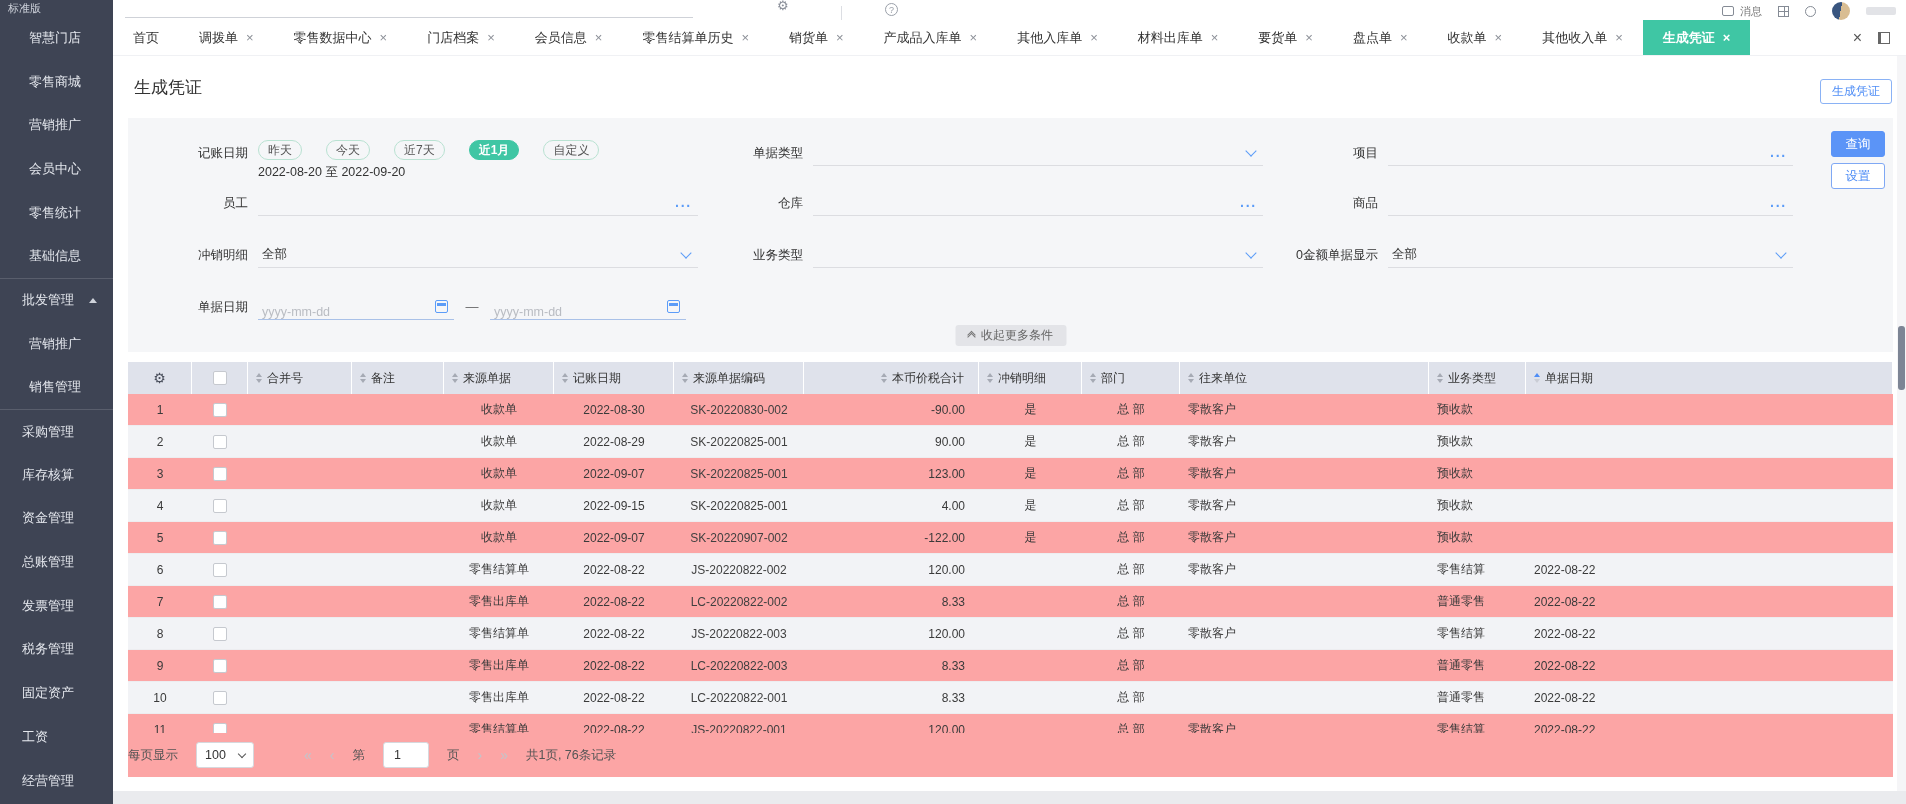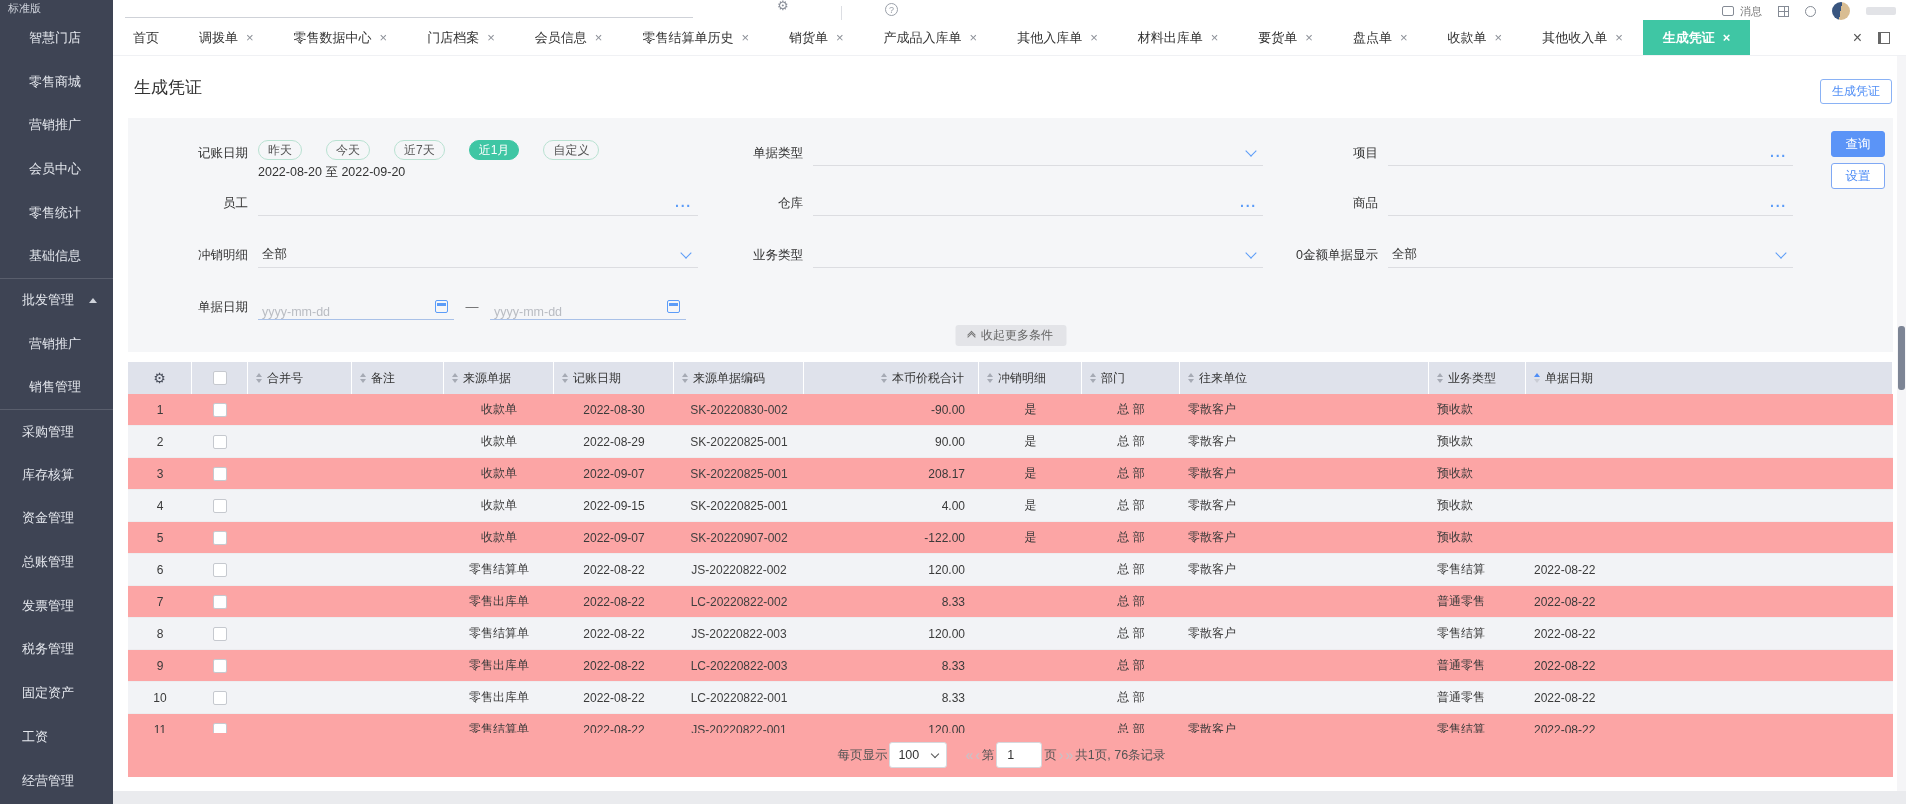--- a/index.html
+++ b/index.html
@@ -58,21 +58,21 @@
   .fc1{width:570px}.fc2{width:565px}.fc3{width:530px}
   .flabel{flex-shrink:0;font-size:12.5px;color:#333;line-height:26px;text-align:right;margin-right:10px}
   .fc1 .flabel{width:120px}.fc2 .flabel{width:105px}.fc3 .flabel{width:115px}
   .ffield{flex:1;height:26px;border-bottom:1px solid #dcdde1;position:relative;display:flex;align-items:center;padding:0 26px 0 4px;font-size:12.5px;color:#333}
   .chev{position:absolute;right:8px;top:7px;width:8px;height:8px;border-right:1.6px solid #5b9cf8;border-bottom:1.6px solid #5b9cf8;transform:rotate(45deg)}
   .dots{position:absolute;right:6px;bottom:2px;color:#5b9cf8;font-size:14px;font-weight:bold;letter-spacing:1px;line-height:1}
   .dots::before{content:"\00B7\00B7\00B7"}
   .fgroup{display:flex;flex-direction:column}
   .pills{display:flex;gap:24px;align-items:center}
   .pill{height:20px;line-height:18px;padding:0 9px;border:1px solid #b9e2d2;border-radius:10px;font-size:12px;color:#555;cursor:pointer;background:transparent}
-  .pill.active{background:#3fc6a4;border-color:#3fc6a4;color:#fff;font-weight:normal}
+  .pill.active{background:#3fc6a4;border-color:#3fc6a4;color:#fff;font-weight:bold}
   .range-text{font-size:12.5px;color:#333;margin-top:4px}
   .dinput{width:196px;height:26px;border-bottom:1px solid #a9c1e8;position:relative;display:flex;align-items:flex-end;padding:0 24px 0 4px;font-size:12.5px;color:#b9bcc2}
   .dsep{width:36px;text-align:center;line-height:26px;color:#666;font-size:13px}
   .cal{position:absolute;right:6px;top:6px;width:13px;height:13px;border:1px solid #5b9cf8;border-radius:2px}
   .cal::before{content:"";position:absolute;left:1px;right:1px;top:2px;height:2.5px;background:#5b9cf8}
   .collapse-bar{position:absolute;left:50%;transform:translateX(-50%);bottom:6px;height:21px;background:#e3e4e8;border-radius:3px;display:flex;align-items:center;gap:7px;padding:0 13px;font-size:12px;color:#666;cursor:pointer}
   .dbl{display:flex;flex-direction:column;align-items:center}
   .dbl i{width:6px;height:6px;border-left:1.5px solid #777;border-top:1.5px solid #777;transform:rotate(45deg);display:block}
   .dbl i + i{margin-top:-4px}
 
@@ -99,21 +99,21 @@
   .carets i{width:0;height:0;border-left:3.5px solid transparent;border-right:3.5px solid transparent;display:block}
   .carets .up{border-bottom:4px solid #a6aab4;margin-bottom:2px}
   .carets .dn{border-top:4px solid #a6aab4}
   .carets.asc .up{border-bottom-color:#4e8df6}
   .carets.asc .dn{border-top-color:#c9ccd4}
   .gear-ico::before{content:"\2699";font-size:14px;color:#4a4f5c}
   .cb{width:14px;height:14px;border:1px solid #c6c9cf;border-radius:2px;background:#fff;cursor:pointer}
   .code-link{color:#404040;cursor:pointer}
 
   
-  .pager{height:44px;display:flex;align-items:center;justify-content:center;gap:2px;padding-right:18px;font-size:12.5px;color:#555;flex-shrink:0}
+  .pager{height:44px;display:flex;align-items:center;justify-content:flex-start;gap:18px;padding-right:18px;font-size:12.5px;color:#555;flex-shrink:0}
   .psel{width:58px;height:26px;border:1px solid #d6d8dd;border-radius:3px;display:flex;align-items:center;justify-content:space-between;padding:0 8px;color:#333;cursor:pointer;background:#fff}
   .schev{width:6px;height:6px;border-right:1.4px solid #555;border-bottom:1.4px solid #555;transform:rotate(45deg);margin-top:-3px}
   .parr{color:#c2c5cb;font-size:14px;cursor:pointer;line-height:1}
   .pa-first::before{content:"\00AB"}
   .pa-prev::before{content:"\2039"}
   .pa-next::before{content:"\203A"}
   .pa-last::before{content:"\00BB"}
   .pinput{width:46px;height:26px;border:1px solid #d6d8dd;border-radius:3px;display:flex;align-items:center;padding-left:10px;color:#333;background:#fff}
 
   .bottom-strip{position:absolute;left:0;right:0;bottom:0;height:13px;background:#eaebee}
@@ -562,21 +562,21 @@
           <div class="td c1">
             <span class="cb"></span>
           </div>
           <div class="td c2"></div>
           <div class="td c3"></div>
           <div class="td c4">收款单</div>
           <div class="td c5">2022-09-07</div>
           <div class="td c6">
             <span class="code-link">SK-20220825-001</span>
           </div>
-          <div class="td c7">208.17</div>
+          <div class="td c7">123.00</div>
           <div class="td c8">是</div>
           <div class="td c9">总 部</div>
           <div class="td c10">零散客户</div>
           <div class="td c11">预收款</div>
           <div class="td c12"></div>
         </div>
 
         <div class="tr">
           <div class="td c0">4</div>
           <div class="td c1">

